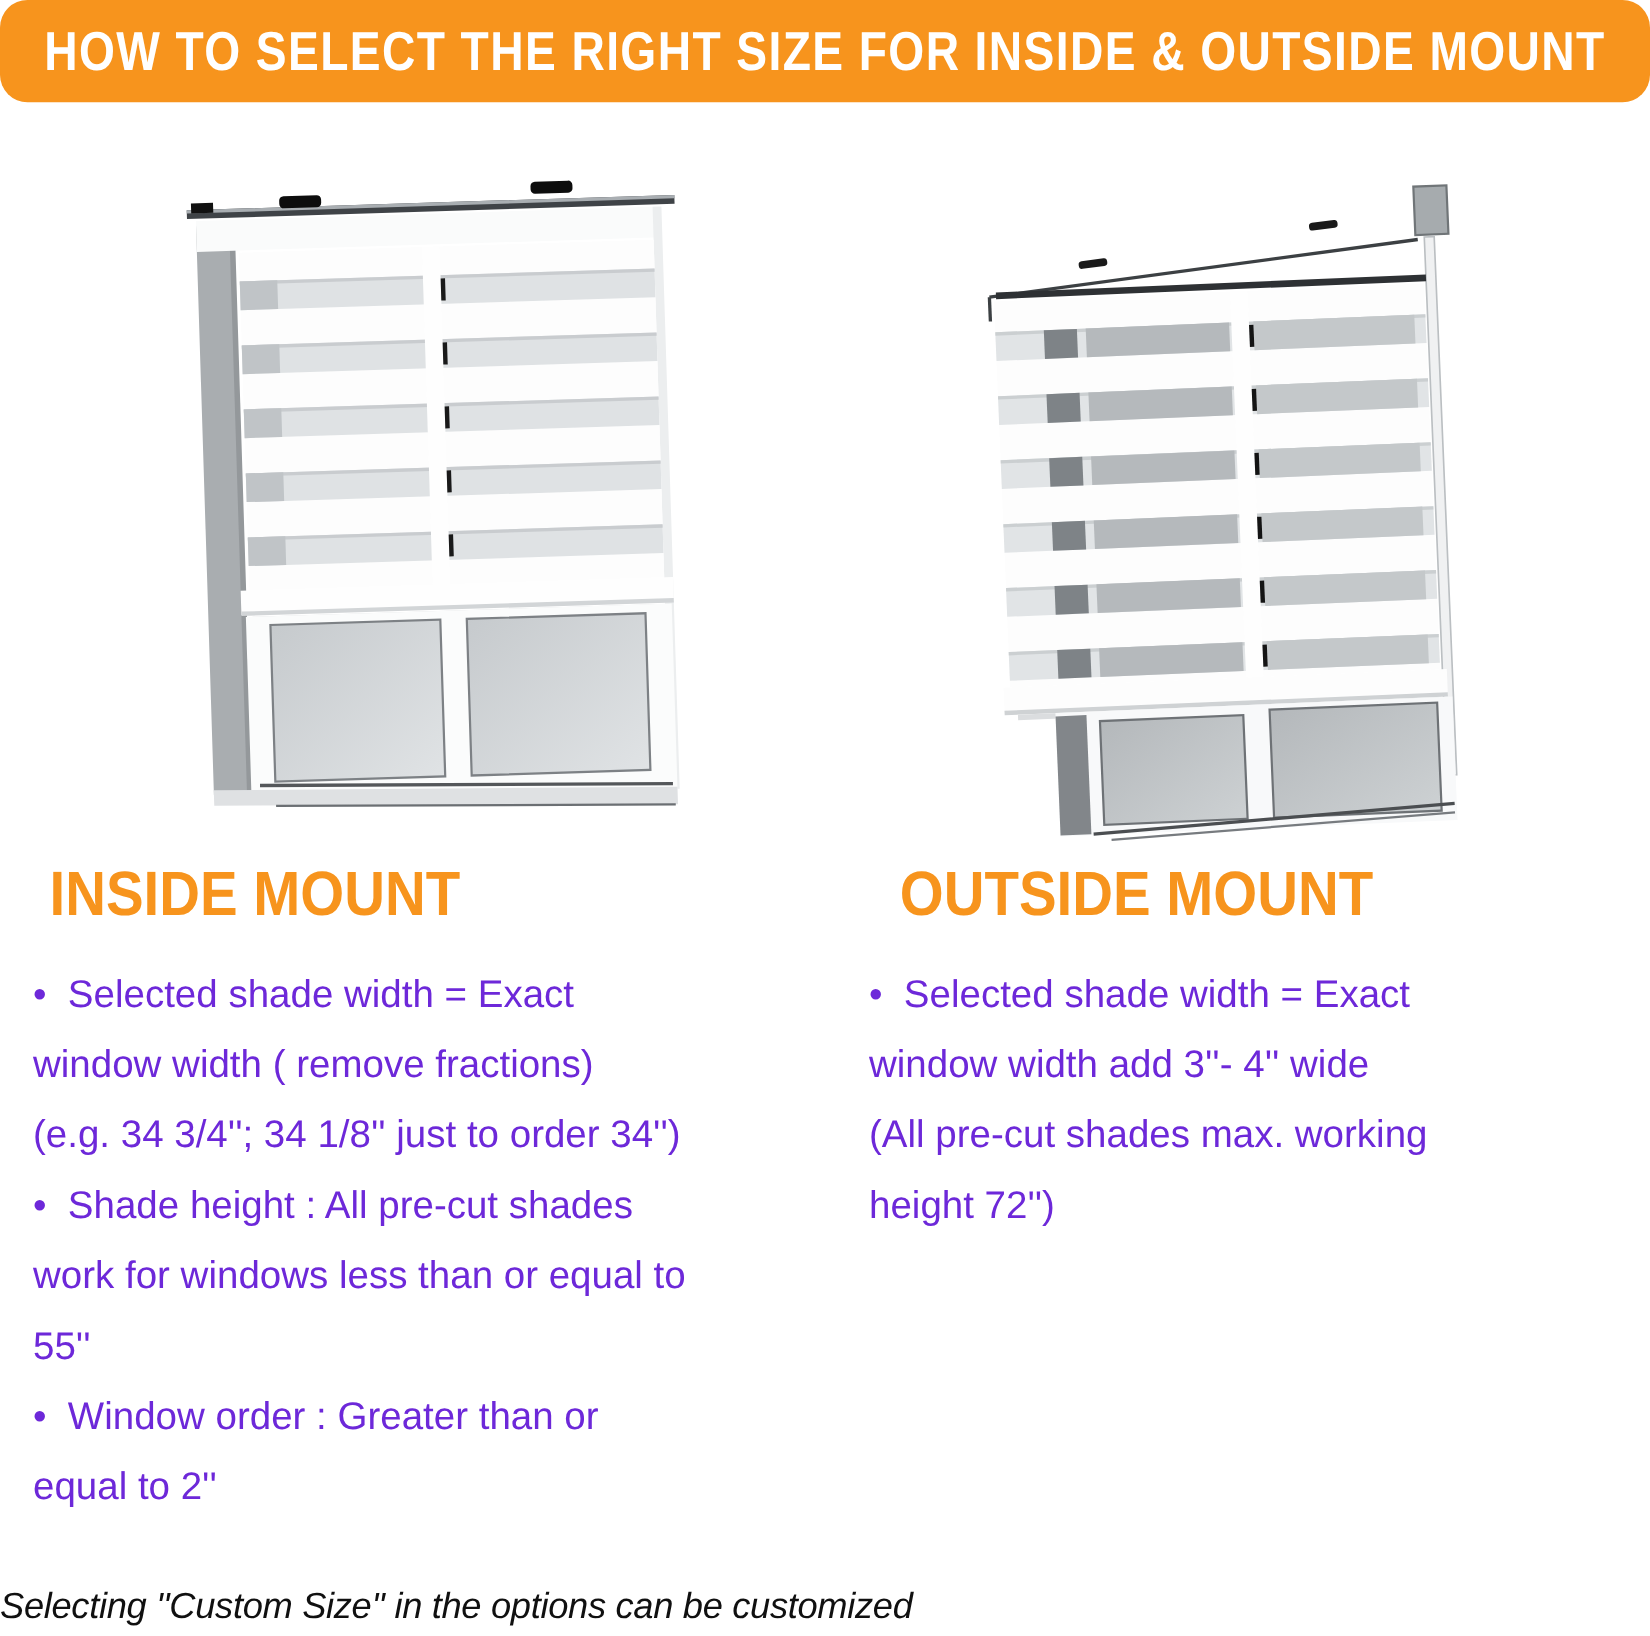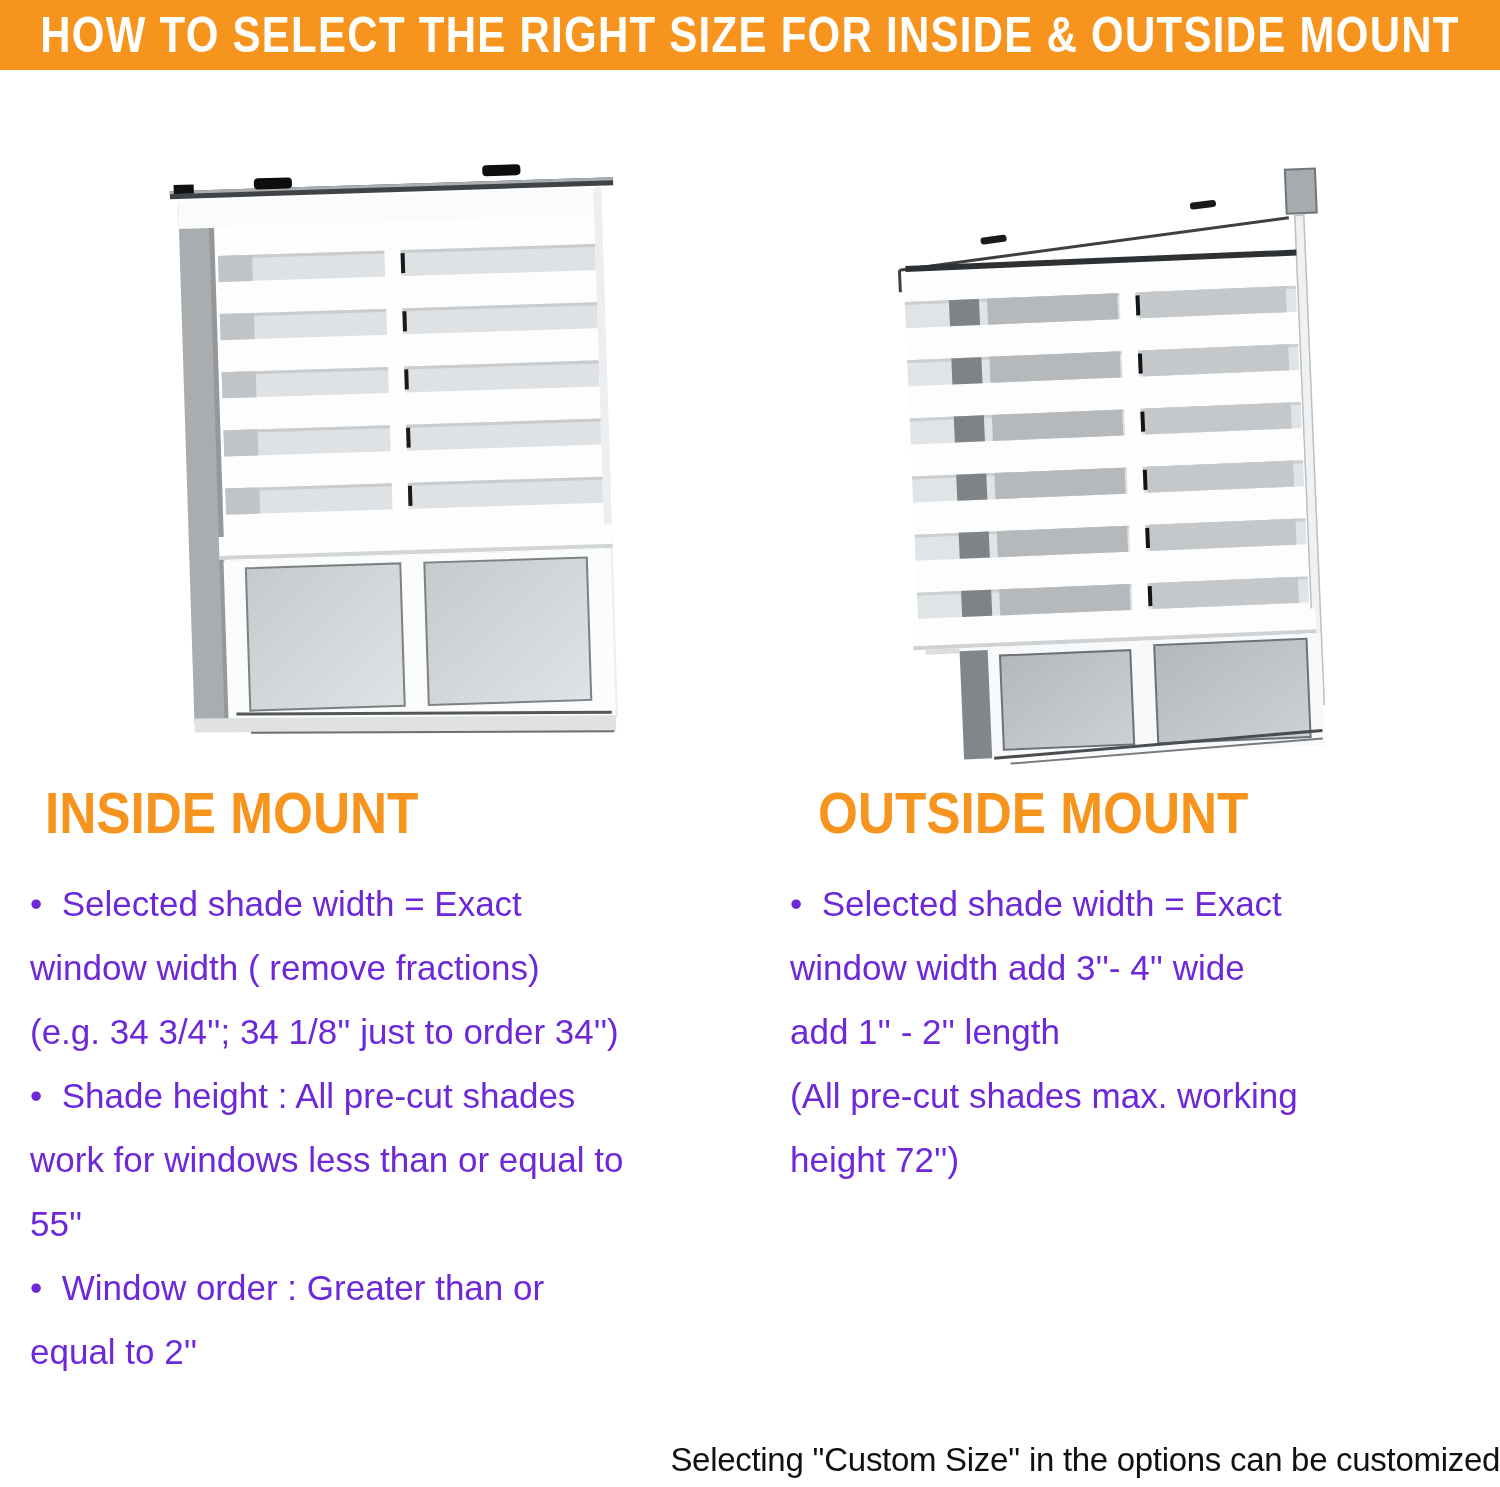--- a/index.html
+++ b/index.html
@@ -1,23 +1,23 @@
 <!DOCTYPE html>
 <html style="--accent: #F7941D;"><head>
 <meta charset="utf-8">
 <style>
   html,body { margin:0; padding:0; background:#ffffff; }
   .page {
     position:relative; width:1500px; height:1487px; background:#ffffff;
     font-family:"Liberation Sans", sans-serif; overflow:hidden;
   }
   .banner {
-    position:absolute; left:0; top:0; width:1500px; height:70px;
+    position:absolute; left:0; top:0; width:1500px; height:93px;
     background:var(--accent,#F7941D);
-    display:flex; align-items:center; justify-content:center;
+    display:flex; align-items:center; justify-content:center;border-radius:25px;
   }
   .banner-title {
     color:#ffffff; font-weight:bold; font-size:50px; letter-spacing:1.5px;
     white-space:nowrap; transform:scaleX(.84); transform-origin:center;
   }
   .fig { position:absolute; margin:0; }
   .fig-inside  { left:168px; top:158px; width:462px; height:602px; }
   .fig-outside { left:893px; top:143px; width:442px; height:622px; }
   .heading {
     position:absolute; margin:0; color:var(--accent,#F7941D);
@@ -26,22 +26,22 @@
   }
   .heading-inside  { left:45px;  top:780px; }
   .heading-outside { left:818px; top:780px; }
   .textcol { position:absolute; }
   .textcol-inside  { left:30px;  top:872px; width:730px; }
   .textcol-outside { left:790px; top:872px; width:700px; }
   .line {
     font-size:35px; line-height:64px; color:#6d28d9; white-space:pre;
   }
   .footnote {
-    position:absolute; left:0; top:1441px; width:1500px; text-align:right;
-    font-size:33px; color:#101010; letter-spacing:-0.3px;
+    position:absolute; left:0; top:1441px; width:1500px; text-align:left;
+    font-size:33px; color:#101010; letter-spacing:-0.3px;font-style:italic;
   }
 </style>
 </head>
 <body>
 
 <div class="page">
 
   <header class="banner">
     <span class="banner-title">HOW TO SELECT THE RIGHT SIZE FOR INSIDE &amp; OUTSIDE MOUNT</span>
   </header>
@@ -233,20 +233,19 @@
     <div class="line">•  Shade height : All pre-cut shades</div>
     <div class="line">work for windows less than or equal to</div>
     <div class="line">55''</div>
     <div class="line">•  Window order : Greater than or</div>
     <div class="line">equal to 2''</div>
   </div>
 
   <div class="textcol textcol-outside">
     <div class="line">•  Selected shade width = Exact</div>
     <div class="line">window width add 3''- 4'' wide</div>
-    <div class="line">add 1'' - 2'' length</div>
     <div class="line">(All pre-cut shades max. working</div>
     <div class="line">height 72'')</div>
   </div>
 
   <footer class="footnote">Selecting ''Custom Size'' in the options can be customized</footer>
 
 </div>
 
 </body></html>

